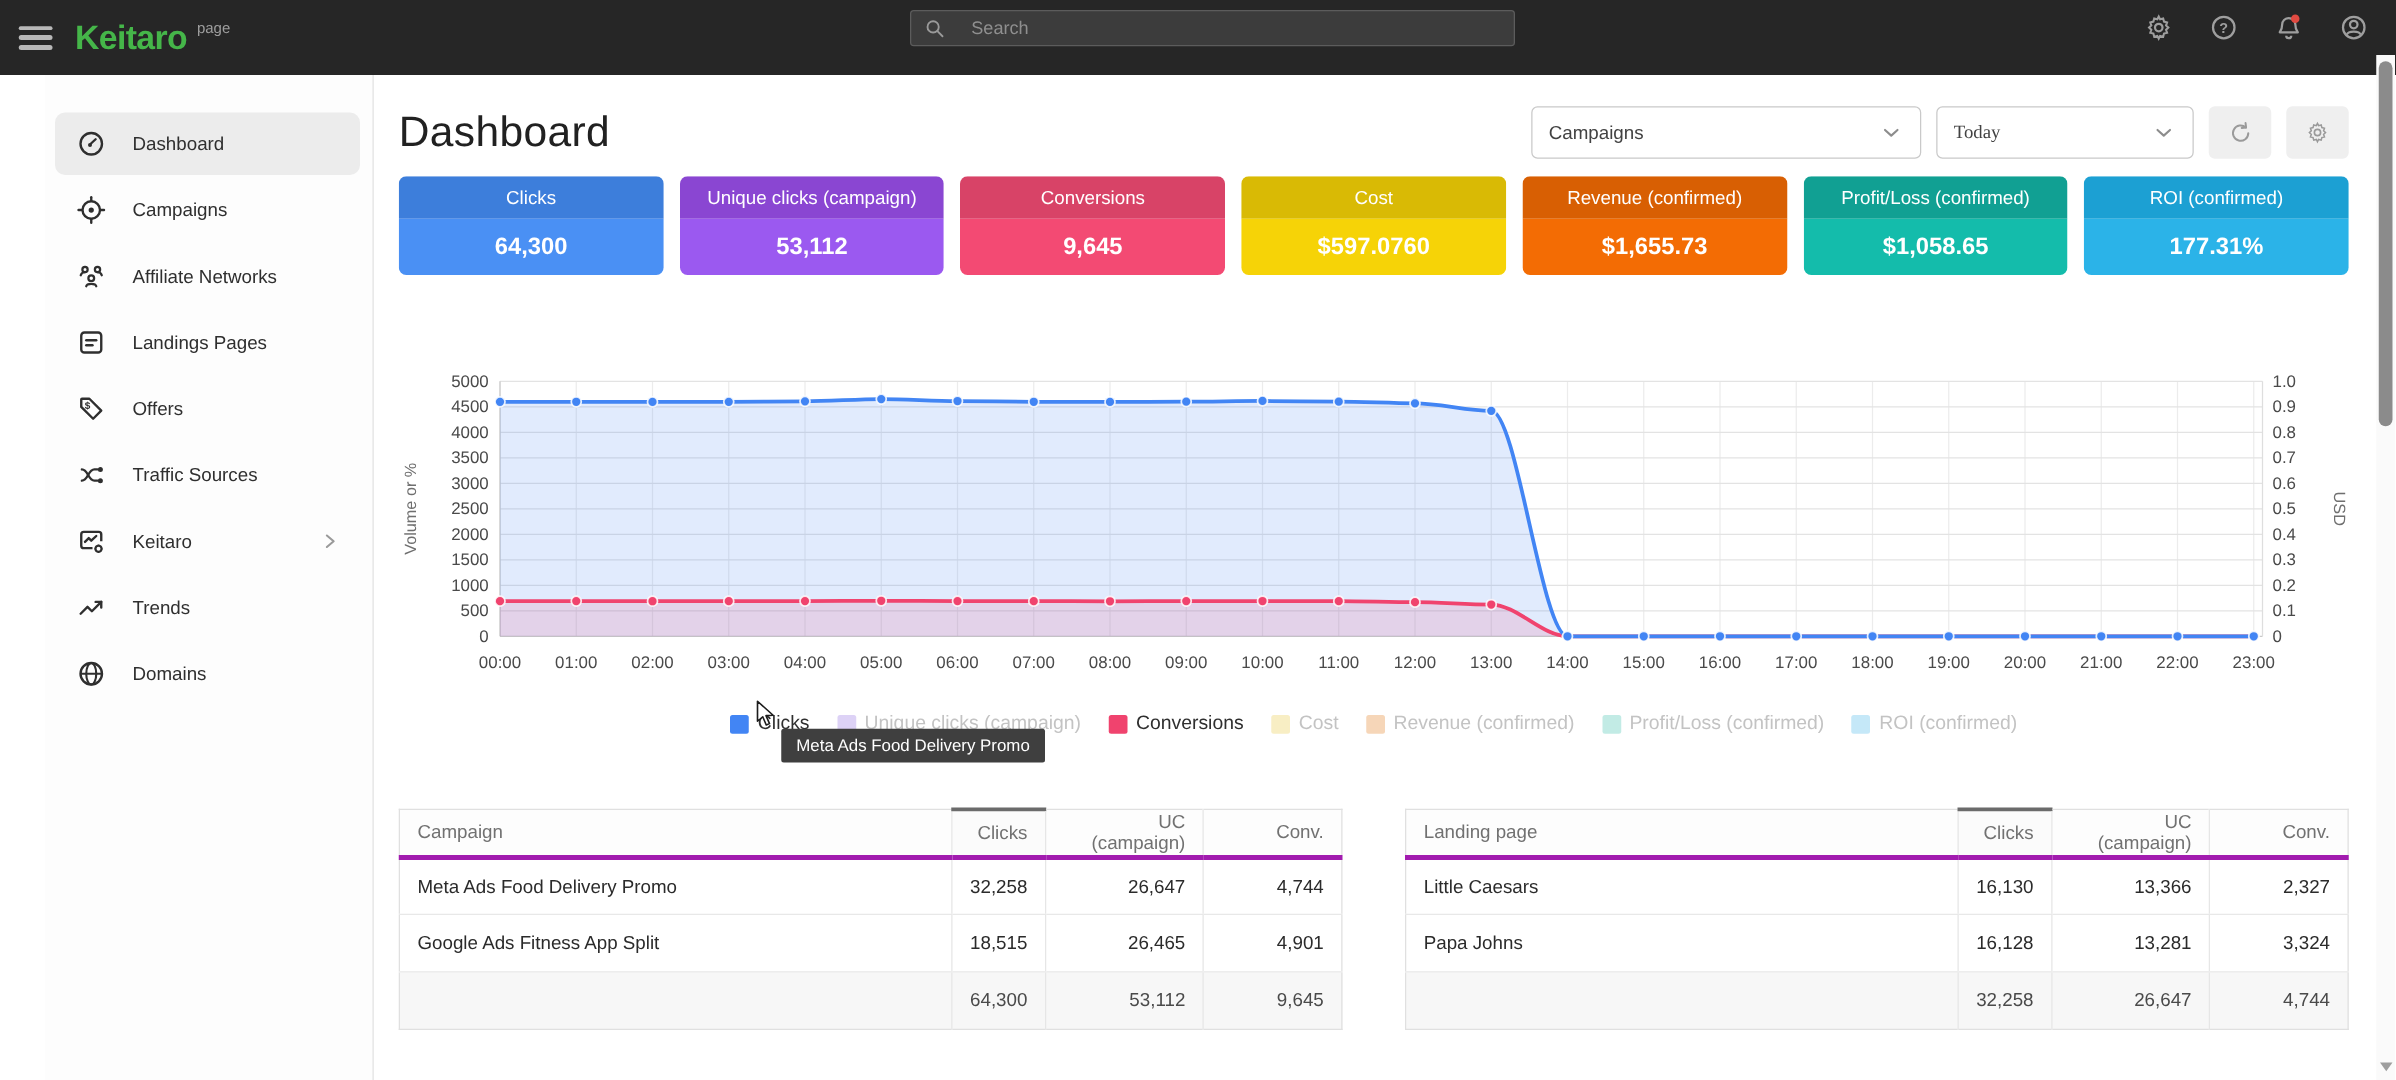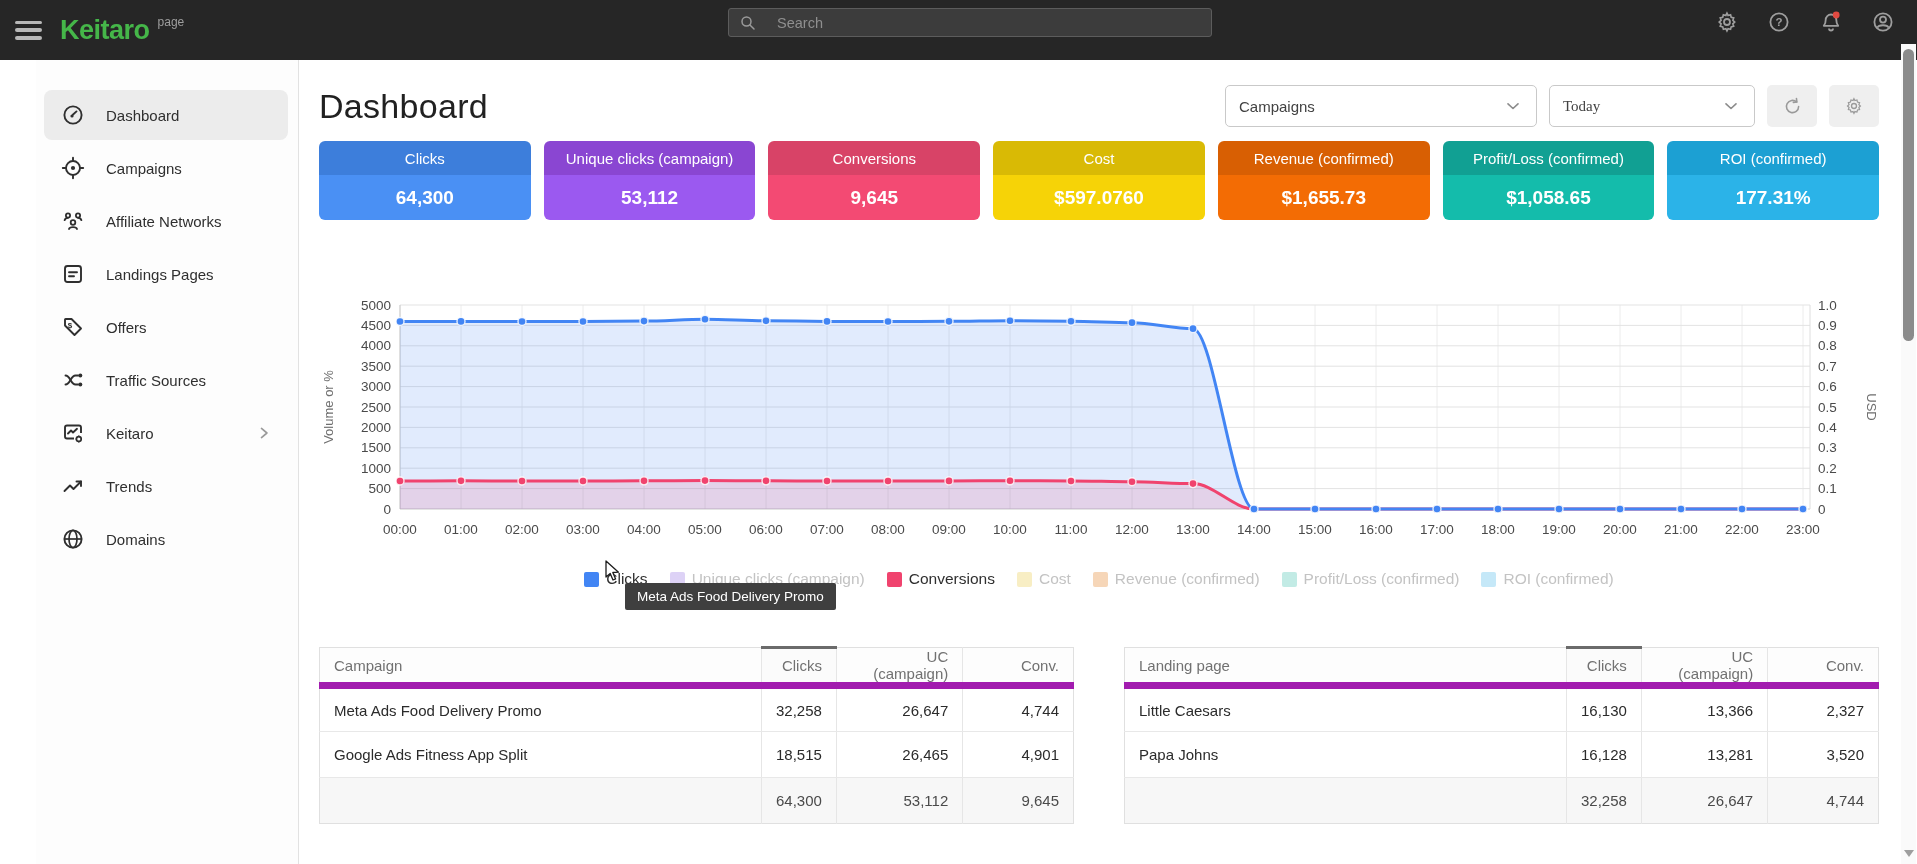--- a/index.html
+++ b/index.html
@@ -58,21 +58,21 @@
   .legend-row { margin-top:18px; display:flex; justify-content:center; align-items:center; gap:22px; }
   .legend-item { display:flex; align-items:center; gap:7px; font-size:15.5px; color:#2f2f2f; cursor:pointer; }
   .legend-item.inactive { color:#c3c3c3; }
   .legend-swatch { width:15px; height:15px; border-radius:2px; display:inline-block; }
 
   
   .tables-row { margin-top:58px; display:flex; gap:50px; }
   table.data-tbl { width:755px; border-collapse:collapse; font-size:15px; color:#2b2b2b;
                    border:1px solid #e0e0e0; background:#fff; }
   .data-tbl th { font-weight:normal; color:#717171; height:38px; padding:0 14px; background:#fdfdfd;
-                 border-bottom:7px solid #a21caf; text-align:left; cursor:pointer; }
+                 border-bottom:4px solid #a21caf; text-align:left; cursor:pointer; }
   .data-tbl th.num, .data-tbl td.num { text-align:right; }
   .data-tbl th.sep, .data-tbl td.sep { border-left:1px solid #e6e6e6; }
   .data-tbl th.sorted { border-top:3px solid #6b6b6b; background:#fbfbfb; }
   .data-tbl td { height:46px; padding:0 14px; border-bottom:1px solid #e8e8e8; }
   .data-tbl tr.total td { background:#f7f7f7; color:#4a4a4a; border-bottom:none; }
   .col-name { width:452px; } .col-clicks { width:64px; } .col-uc { width:127px; } .col-conv { width:112px; }
 
   
   .hover-tooltip { position:absolute; left:625px; top:583px; background:#3f3f3f; color:#fff;
                    font-size:13.5px; padding:6px 12px; border-radius:2px; white-space:nowrap; z-index:60; }
@@ -519,21 +519,21 @@
           <tr>
             <td>Little Caesars</td>
             <td class="num sep">16,130</td>
             <td class="num sep">13,366</td>
             <td class="num sep">2,327</td>
           </tr>
           <tr>
             <td>Papa Johns</td>
             <td class="num sep">16,128</td>
             <td class="num sep">13,281</td>
-            <td class="num sep">3,520</td>
+            <td class="num sep">3,324</td>
           </tr>
           <tr class="total">
             <td></td>
             <td class="num sep">32,258</td>
             <td class="num sep">26,647</td>
             <td class="num sep">4,744</td>
           </tr>
         </tbody>
       </table>
     </div>

